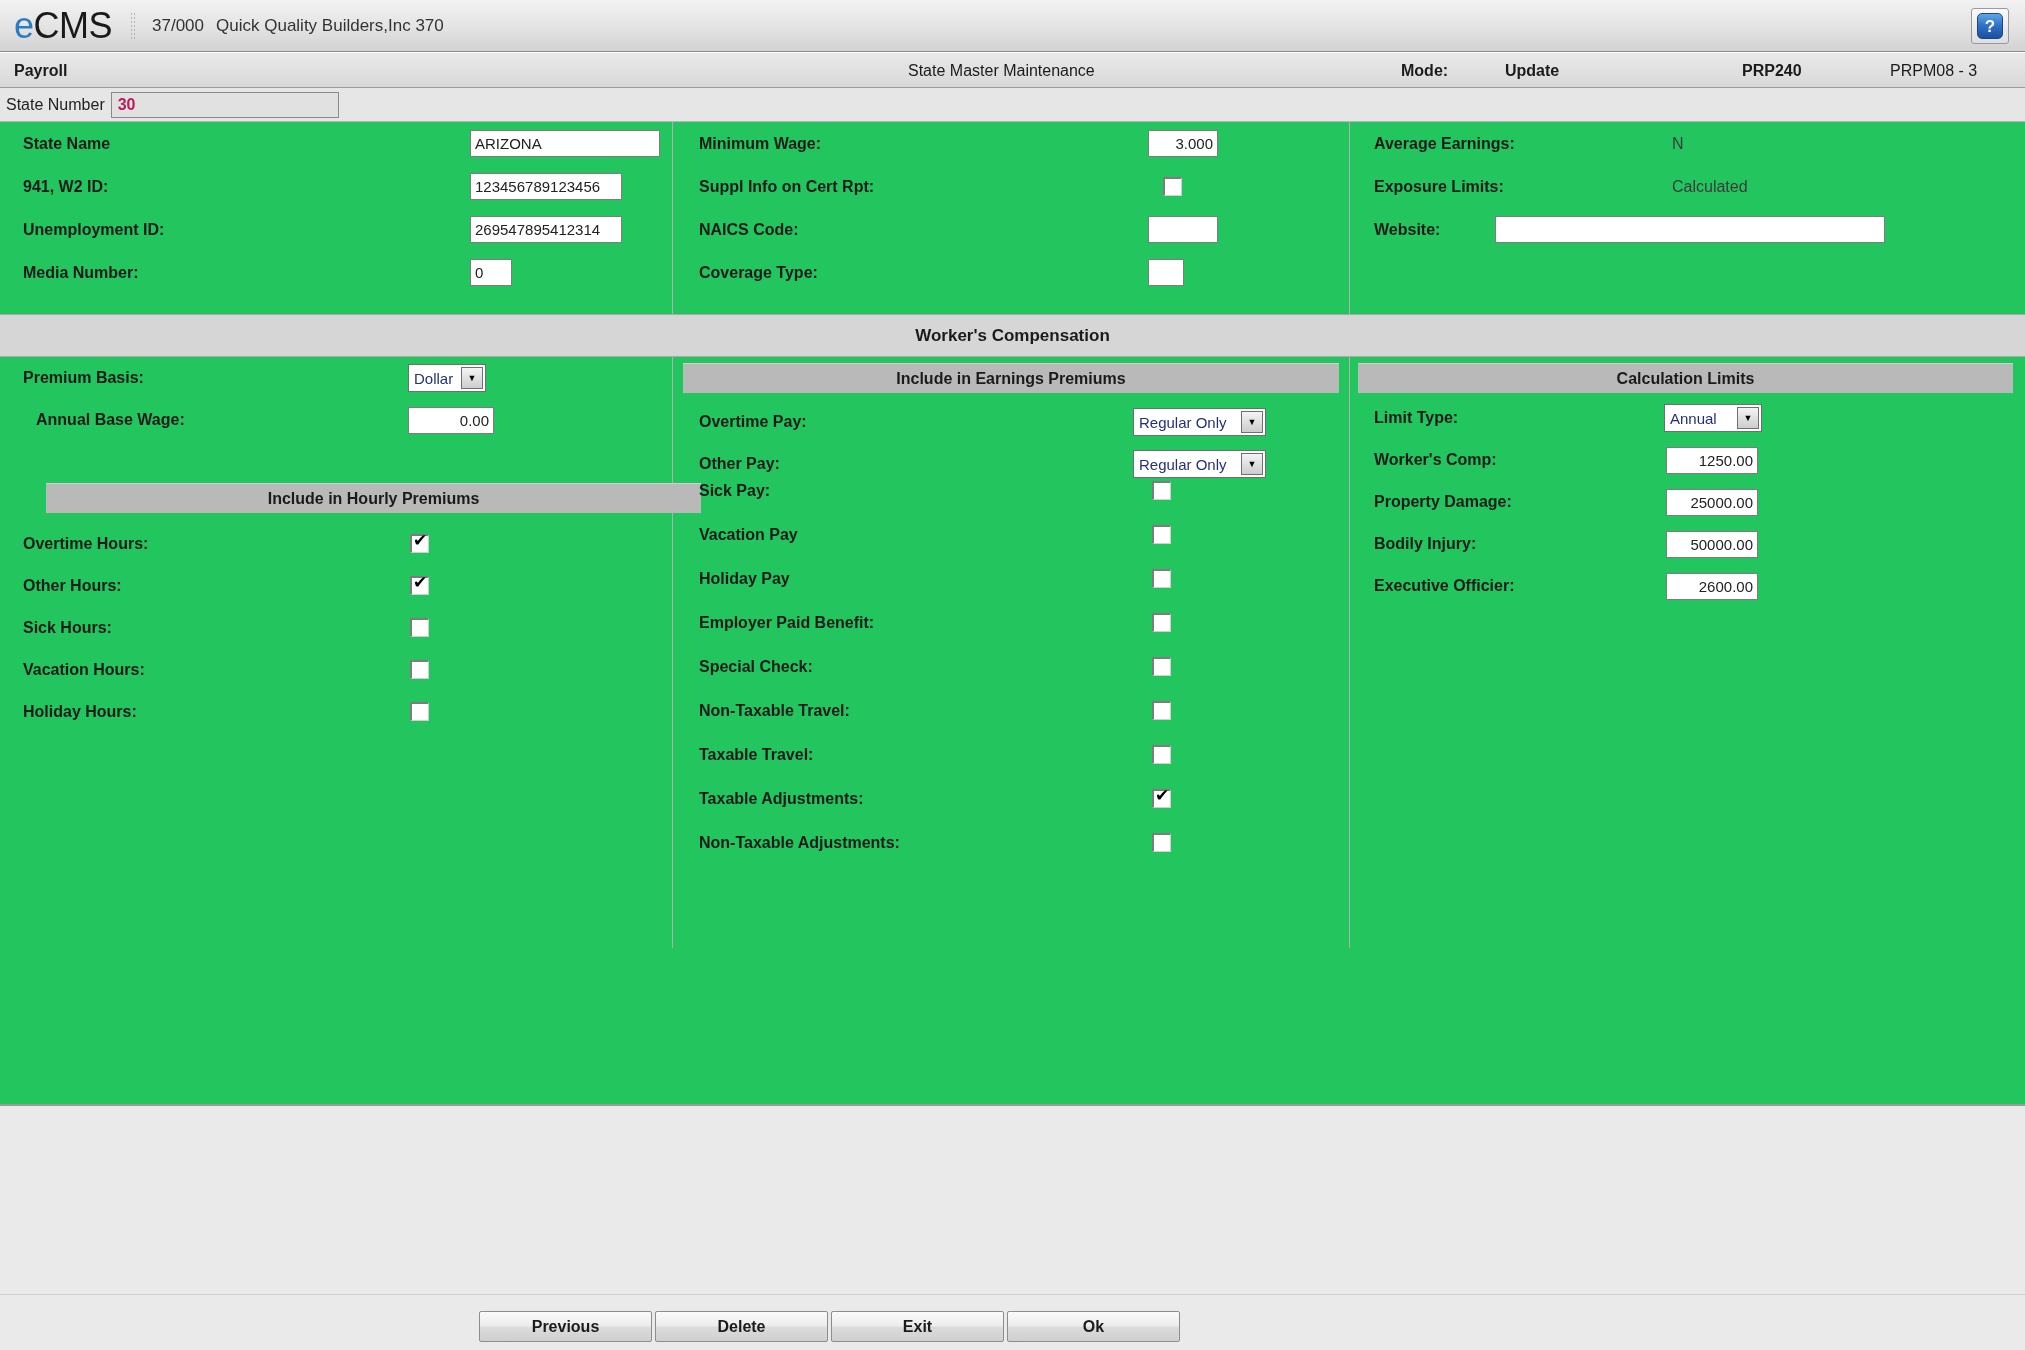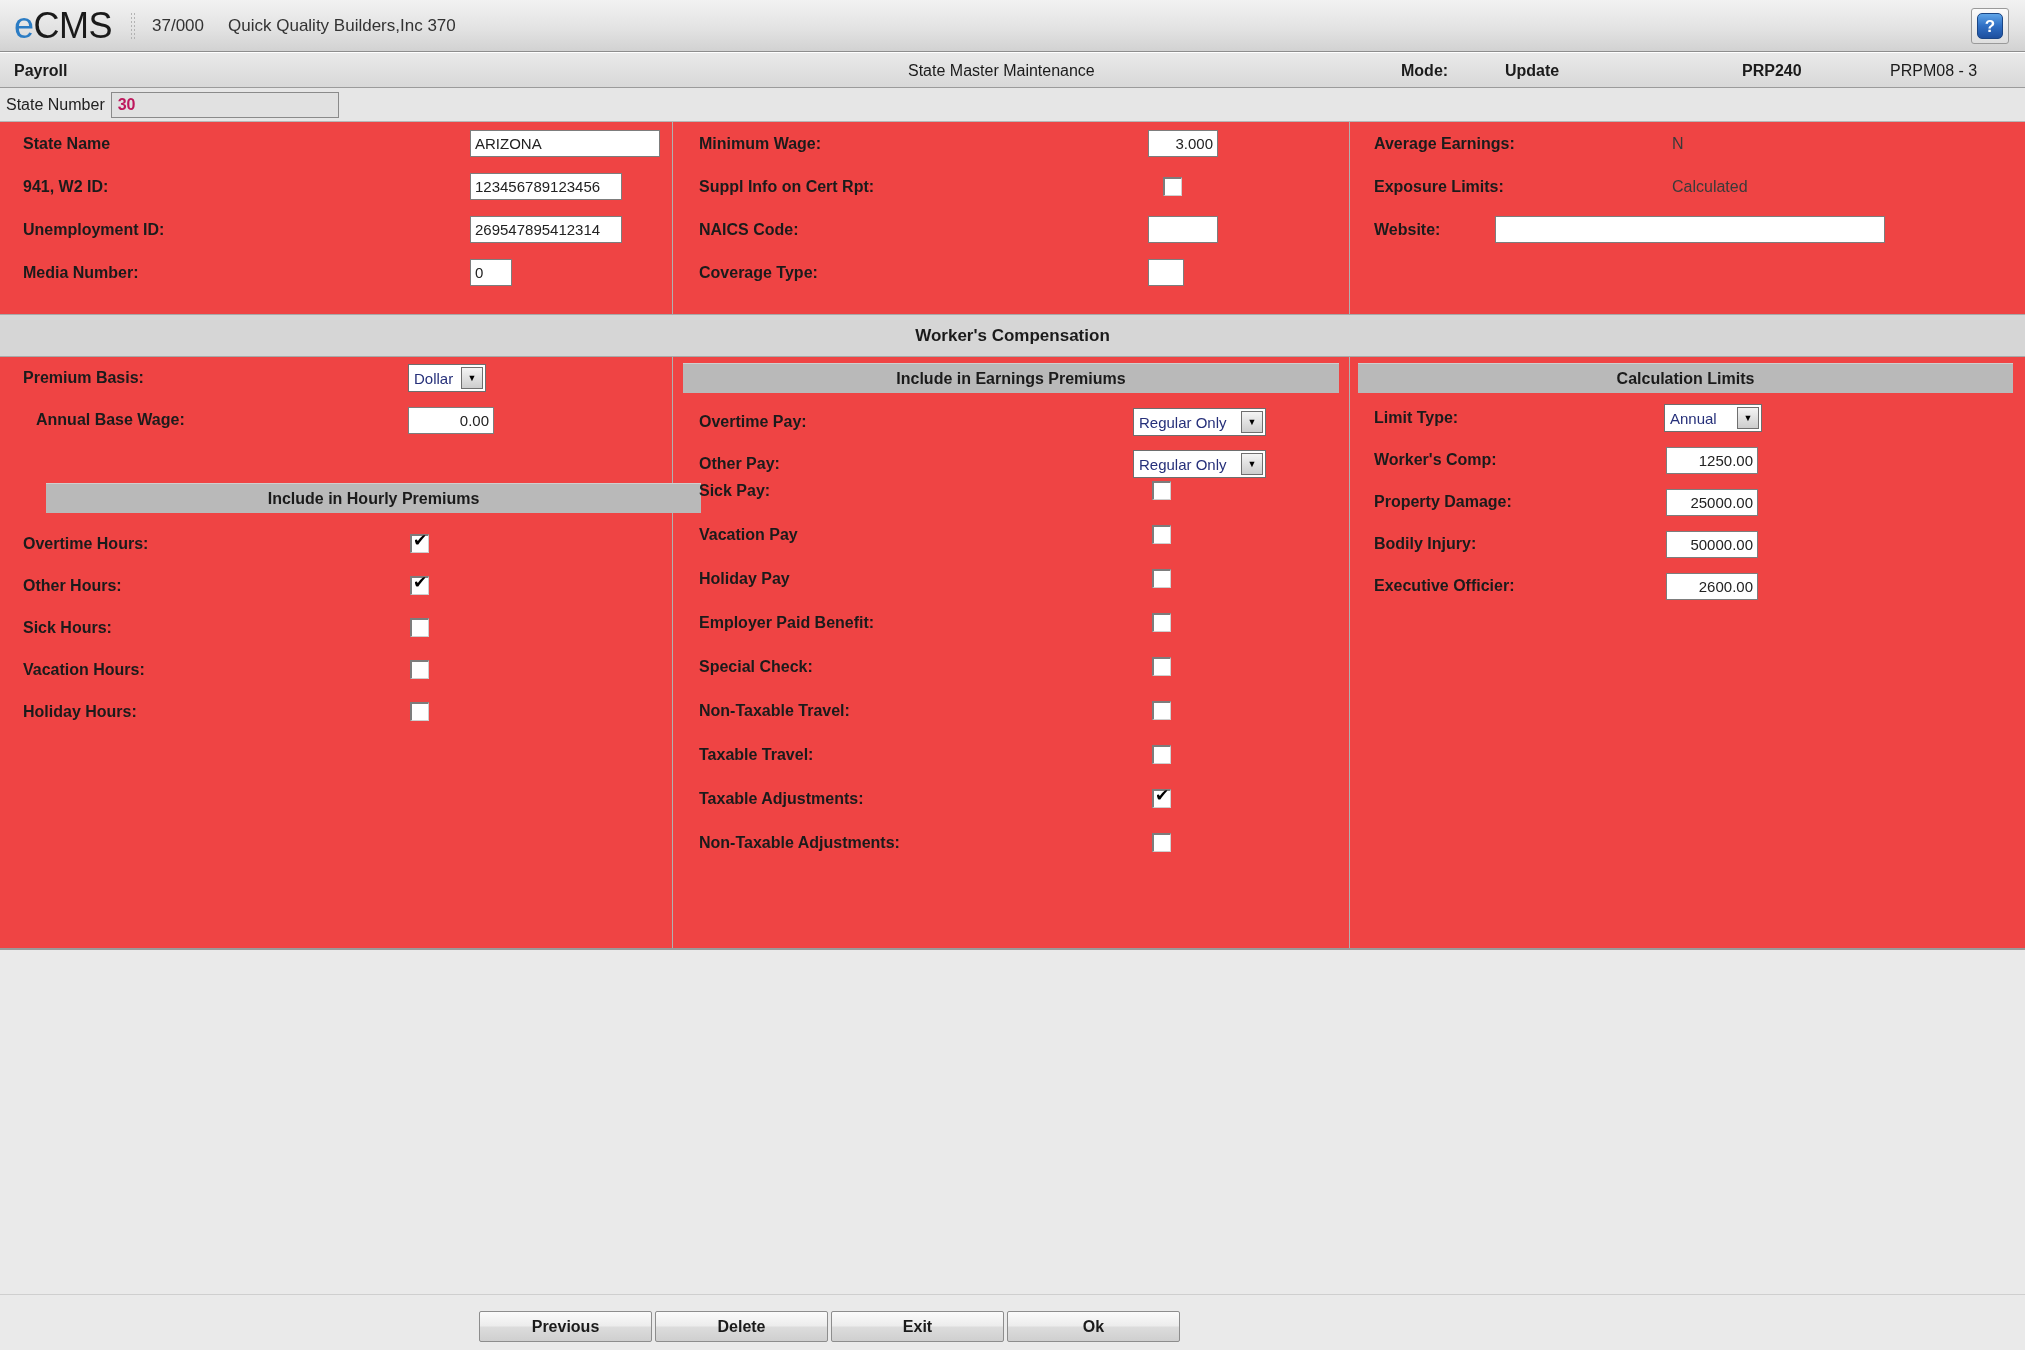--- a/index.html
+++ b/index.html
@@ -38,21 +38,21 @@
     width: 6px; height: 28px;
     margin: 0 16px 0 18px;
     background-image: radial-gradient(#aaa 40%, transparent 41%);
     background-size: 3px 4px;
     opacity: .85;
   }
   .brand-sub {
     font-size: 17px;
     color: #333;
   }
-  .brand-sub .cocode { margin-right: 24px; }
+  .brand-sub .cocode { margin-right: 12px; }
   .helpbtn {
     position: absolute;
     right: 16px; top: 8px;
     width: 38px; height: 36px;
     background: linear-gradient(to bottom,#fbfbfb,#dedede);
     border: 1px solid #9a9a9a;
     border-radius: 3px;
     display: flex; align-items: center; justify-content: center;
     cursor: pointer;
   }
@@ -101,23 +101,23 @@
     border: 1px solid #8a8a8a;
     font-size: 16px; font-weight: bold;
     color: #be185d;
     display: flex; align-items: center;
     padding-left: 6px;
   }
 
   
   .formarea {
     position: relative;
-    background: #ef4444;
+    background: #22c55e;
     border-bottom: 2px solid #9a9a9a;
-    height: 828px;
+    height: 984px;
   }
   .rowsplit { display: flex; }
   .colA { width: 673px; border-right: 1px solid #b0b0b0; position: relative; }
   .colB { width: 677px; border-right: 1px solid #b0b0b0; position: relative; }
   .colC { flex: 1; position: relative; }
 
   .topsection { height: 193px; border-bottom: 1px solid #a9a9a9; }
   .wcbanner {
     height: 42px;
     display: flex; align-items: center; justify-content: center;

